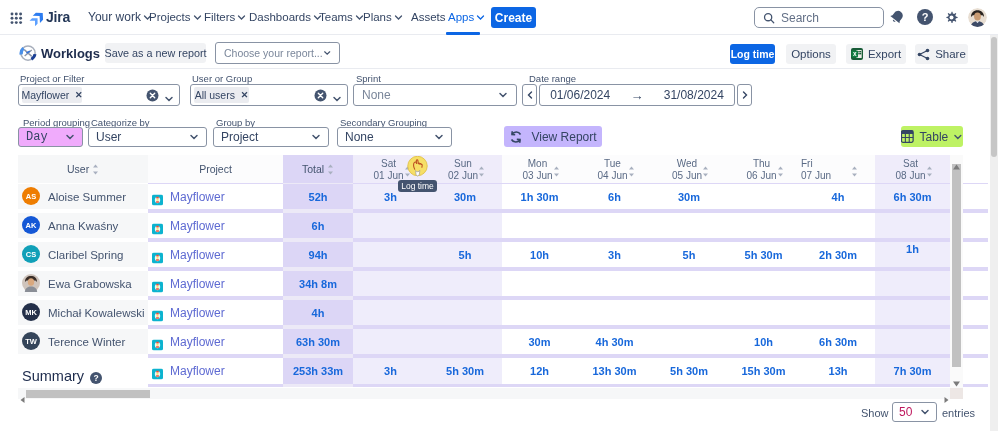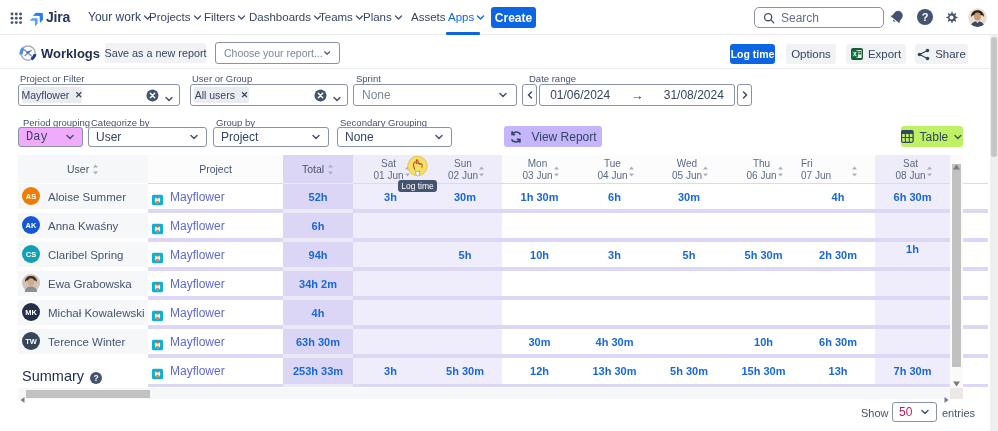--- a/index.html
+++ b/index.html
@@ -427,21 +427,21 @@
 <div style="position:absolute;left:148px;top:271px;width:135px;height:25px;display:flex;align-items:center;">
     <div style="position:absolute;left:4px;top:50%;transform:translateY(-50%);width:11px;height:11px;"><svg width="11" height="11" viewBox="0 0 11 11">
         <rect width="11" height="11" rx="1.8" fill="#0CB3CF"></rect>
         <ellipse cx="5.5" cy="5.6" rx="2.7" ry="3.1" fill="#F2F3F5"></ellipse>
         <rect x="4.2" y="2.2" width="2.6" height="1.8" rx="0.4" fill="#E5533A"></rect>
         <rect x="4" y="6.8" width="3" height="1.5" rx="0.4" fill="#E5533A"></rect>
         <rect x="4.6" y="4.4" width="1.8" height="1.8" fill="#F8E71C" opacity="0.7"></rect>
       </svg></div>
     <span style="margin-left:22px;color:#5E6AD2;font-size:12px;">Mayflower</span>
   </div>
-<div style="position:absolute;left:283px;top:271px;width:70px;height:25px;display:flex;align-items:center;justify-content:center;font-size:11px;font-weight:bold;color:#1868DB;">34h 2m</div>
+<div style="position:absolute;left:283px;top:271px;width:70px;height:25px;display:flex;align-items:center;justify-content:center;font-size:11px;font-weight:bold;color:#1868DB;">34h 8m</div>
 <div style="position:absolute;left:22px;top:303px;width:18px;height:18px;">
     <div style="width:18px;height:18px;border-radius:50%;background:#232F49;color:#fff;font-size:7.5px;font-weight:bold;display:flex;align-items:center;justify-content:center;">MK</div>
   </div>
 <div style="position:absolute;left:48px;top:300px;height:25px;display:flex;align-items:center;font-size:11.5px;color:#44546F;white-space:nowrap;">Michał Kowalewski</div>
 <div style="position:absolute;left:148px;top:300px;width:135px;height:25px;display:flex;align-items:center;">
     <div style="position:absolute;left:4px;top:50%;transform:translateY(-50%);width:11px;height:11px;"><svg width="11" height="11" viewBox="0 0 11 11">
         <rect width="11" height="11" rx="1.8" fill="#0CB3CF"></rect>
         <ellipse cx="5.5" cy="5.6" rx="2.7" ry="3.1" fill="#F2F3F5"></ellipse>
         <rect x="4.2" y="2.2" width="2.6" height="1.8" rx="0.4" fill="#E5533A"></rect>
         <rect x="4" y="6.8" width="3" height="1.5" rx="0.4" fill="#E5533A"></rect>

